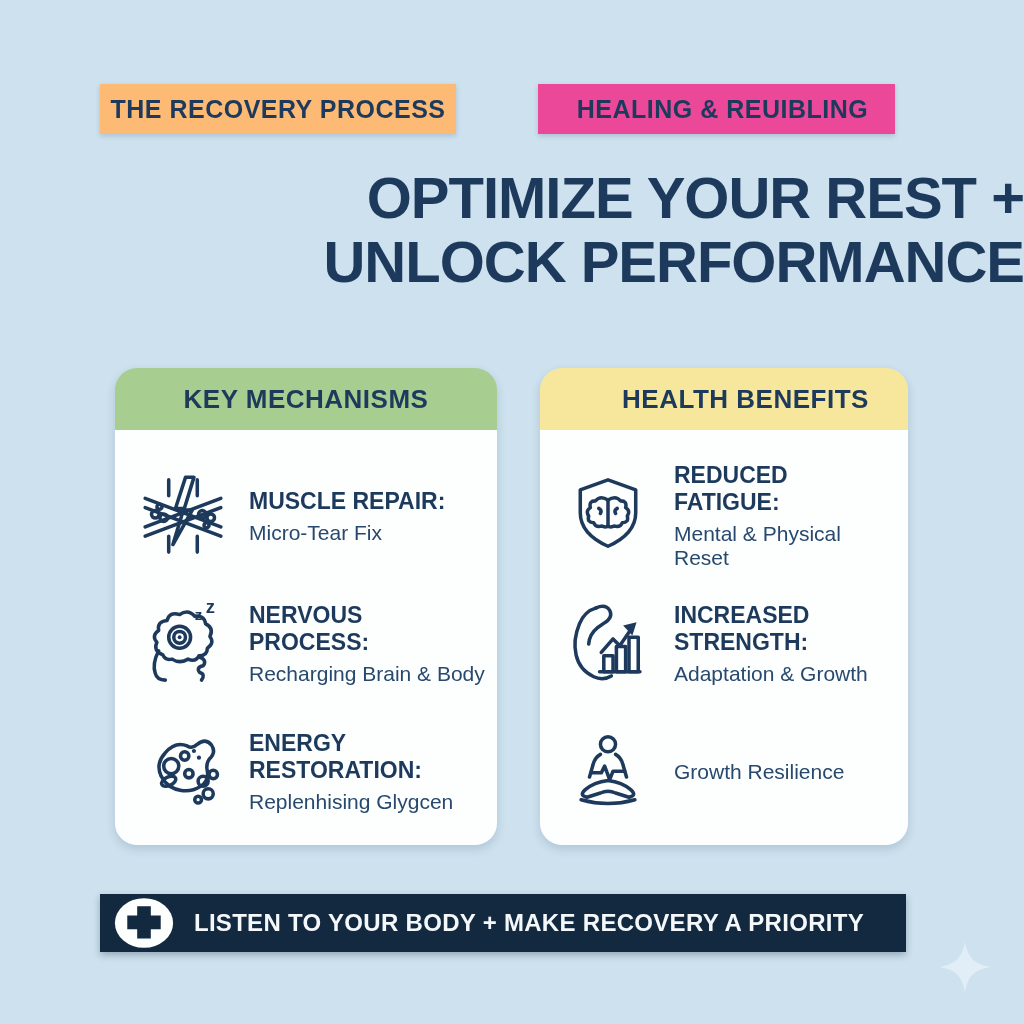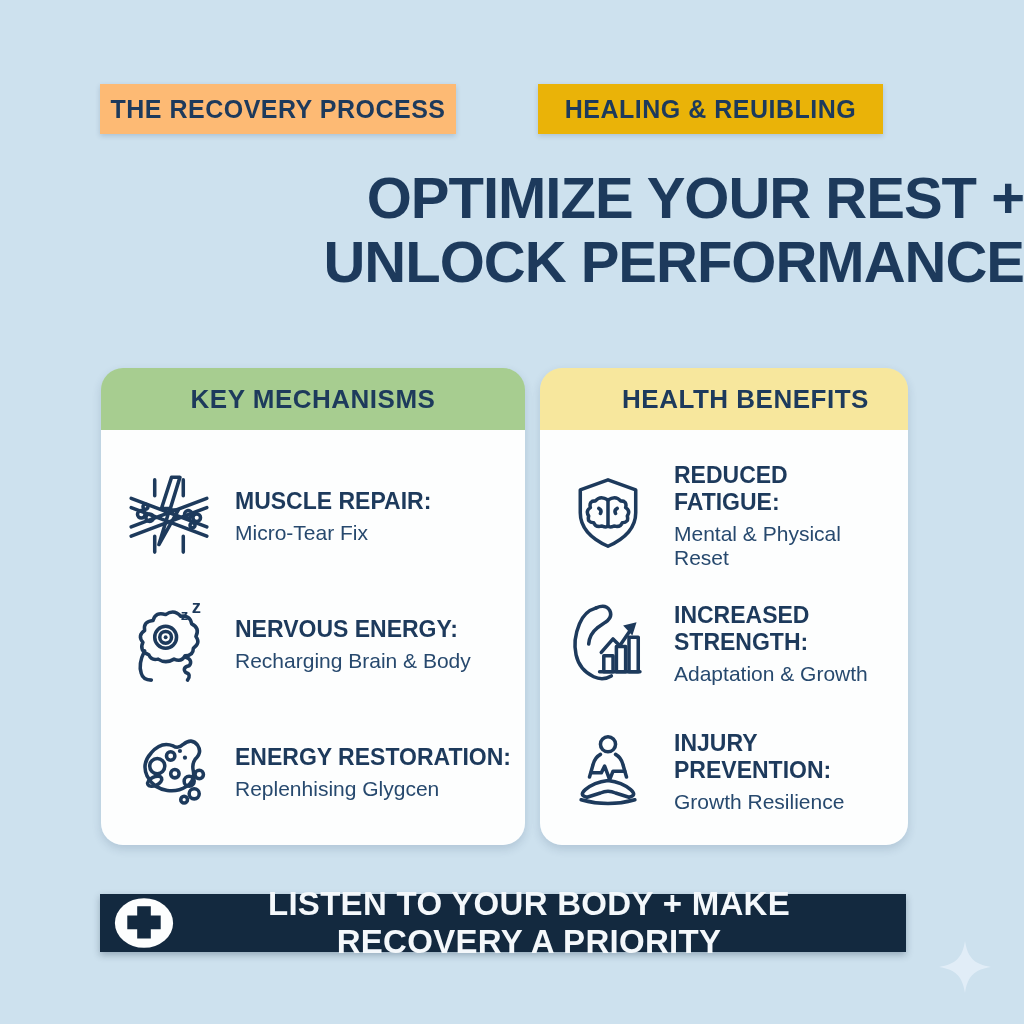--- a/index.html
+++ b/index.html
@@ -10,31 +10,31 @@
     color:#1d3a5c;
   }
   
   .badge{
     position:absolute;top:84px;height:50px;
     display:flex;align-items:center;justify-content:center;
     font-weight:bold;font-size:25px;letter-spacing:.5px;
     color:#1d3a5c;box-shadow:0 2px 5px rgba(29,58,92,.18);
   }
   .badge-left{left:100px;width:356px;background:#fdba74;}
-  .badge-right{left:538px;width:345px;background:#eab308;}
+  .badge-right{left:538px;width:345px;background:#ec4899;padding-left:12px;}
   
   .title{
     position:absolute;top:166px;left:0;width:1024px;margin:0;
     text-align:right;font-weight:bold;font-size:58px;line-height:64px;
     letter-spacing:-1px;color:#1d3a5c;
   }
   .title span{display:block;}
   
   .card{position:absolute;top:368px;height:477px;box-shadow:0 4px 10px rgba(29,58,92,.16);border-radius:22px;}
-  .card-left{left:101px;width:424px;}
+  .card-left{left:115px;width:382px;}
   .card-right{left:540px;width:368px;}
   .card-header{
     height:62px;border-radius:22px 22px 0 0;
     display:flex;align-items:center;justify-content:center;
     font-weight:bold;font-size:26px;letter-spacing:.5px;color:#1d3a5c;
   }
   .card-header.green{background:#a7cd90;}
   .card-header.yellow{background:#f7e79d;padding-left:43px;}
   .card-body{
     height:415px;background:#fdfefe;border-radius:0 0 22px 22px;
@@ -50,21 +50,21 @@
   
   .banner{
     position:absolute;left:100px;top:894px;width:806px;height:58px;
     background:#13293f;display:flex;align-items:center;
     box-shadow:0 3px 7px rgba(19,41,63,.3);
   }
   .banner-icon{margin-left:12px;width:64px;height:52px;flex:0 0 64px;}
   .banner-icon svg{width:64px;height:52px;display:block;}
   .banner-text{
     flex:1;text-align:center;color:#f4f8fb;font-weight:bold;
-    font-size:33px;letter-spacing:.3px;padding-right:24px;
+    font-size:24px;letter-spacing:.3px;padding-right:24px;
   }
   
   .sparkle{position:absolute;left:938px;top:940px;width:54px;height:54px;}
   .sparkle svg{width:54px;height:54px;display:block;}
   
   .ic{stroke:#1d3a5c;stroke-width:4.2;fill:none;stroke-linecap:round;stroke-linejoin:round;}
   .ic-fill{fill:#1d3a5c;stroke:none;}
 </style>
 </head>
 <body>
@@ -110,21 +110,21 @@
             <circle class="ic" cx="46" cy="42" r="13"></circle>
             <circle class="ic" cx="46" cy="42" r="7"></circle>
             <circle class="ic-fill" cx="46" cy="42" r="2.3"></circle>
             <path class="ic" d="M21 58 Q13 74 17 85 Q19 93 29 93"></path>
             <path class="ic" d="M70 66 Q79 69 74 76 Q65 78 70 84 Q77 86 72 93"></path>
             <text x="64" y="21" font-size="18" font-weight="bold" fill="#1d3a5c" font-family="Liberation Sans, sans-serif">z</text>
             <text x="77" y="13" font-size="22" font-weight="bold" fill="#1d3a5c" font-family="Liberation Sans, sans-serif">z</text>
           </svg>
         </span>
         <div class="item-text">
-          <div class="item-title">NERVOUS ENERGY:</div>
+          <div class="item-title">NERVOUS PROCESS:</div>
           <div class="item-sub">Recharging Brain &amp; Body</div>
         </div>
       </div>
 
       <div class="item">
         <span class="item-icon">
           <svg viewBox="0 0 100 100">
             <path class="ic" d="M29 27 Q41 13 55 19 Q61 23 67 17 Q77 9 84 18 Q90 27 81 35 Q77 41 79 49 Q81 61 71 67 Q60 74 48 72 Q32 70 24 55 Q17 40 29 27 Z"></path>
             <circle class="ic" cx="36" cy="43" r="9"></circle>
             <circle class="ic" cx="52" cy="31" r="5"></circle>
@@ -190,21 +190,20 @@
         <span class="item-icon">
           <svg viewBox="0 0 100 100">
             <circle class="ic" cx="50" cy="17" r="9"></circle>
             <path class="ic" d="M41 29 Q34 33 32 42 L28 56 M59 29 Q66 33 68 42 L72 56"></path>
             <path class="ic" d="M30 51 H42 L46 43 L52 59 L56 49 H70"></path>
             <path class="ic" d="M50 60 Q33 62 23 71 Q15 78 25 80 L41 75 Q50 71 59 75 L75 80 Q85 78 77 71 Q67 62 50 60 Z"></path>
             <path class="ic" d="M18 83 Q50 92 82 83"></path>
           </svg>
         </span>
         <div class="item-text">
-          <div class="item-title">INJURY PREVENTION:</div>
           <div class="item-sub">Growth Resilience</div>
         </div>
       </div>
 
     </div>
   </section>
 
   <div class="banner">
     <span class="banner-icon">
       <svg viewBox="0 0 100 84">

